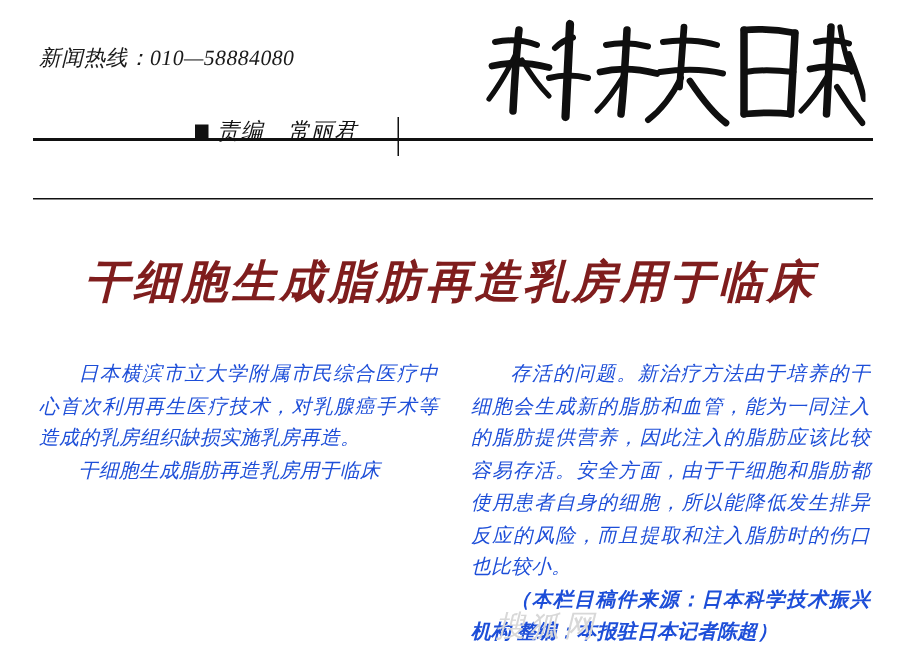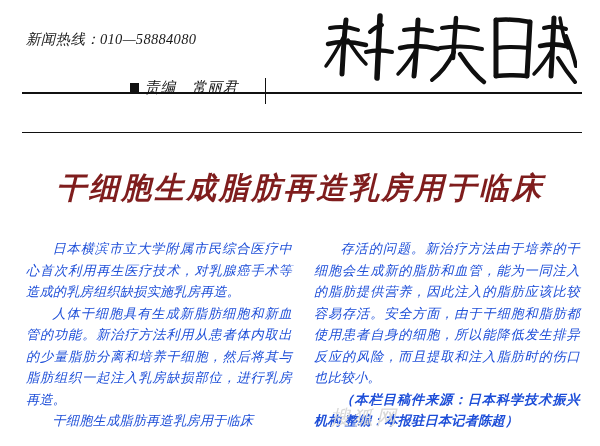--- a/index.html
+++ b/index.html
@@ -244,21 +244,20 @@
     </div>
     <div class="vdivider"></div>
   </div>
   <div class="subhead-rule"></div>
 
   <div class="headline">干细胞生成脂肪再造乳房用于临床</div>
 
   <div class="columns">
     <div class="col">
       <p>日本横滨市立大学附属市民综合医疗中心首次利用再生医疗技术，对乳腺癌手术等造成的乳房组织缺损实施乳房再造。</p>
-      <p>人体干细胞具有生成新脂肪细胞和新血管的功能。新治疗方法利用从患者体内取出的少量脂肪分离和培养干细胞，然后将其与脂肪组织一起注入乳房缺损部位，进行乳房再造。</p>
       <p>干细胞生成脂肪再造乳房用于临床</p>
     </div>
     <div class="col">
       <p>存活的问题。新治疗方法由于培养的干细胞会生成新的脂肪和血管，能为一同注入的脂肪提供营养，因此注入的脂肪应该比较容易存活。安全方面，由于干细胞和脂肪都使用患者自身的细胞，所以能降低发生排异反应的风险，而且提取和注入脂肪时的伤口也比较小。</p>
       <p class="source-note">（本栏目稿件来源：日本科学技术振兴机构 整编：本报驻日本记者陈超）</p>
     </div>
   </div>
 
   <div class="watermark">搜狐网</div>
 </div>

